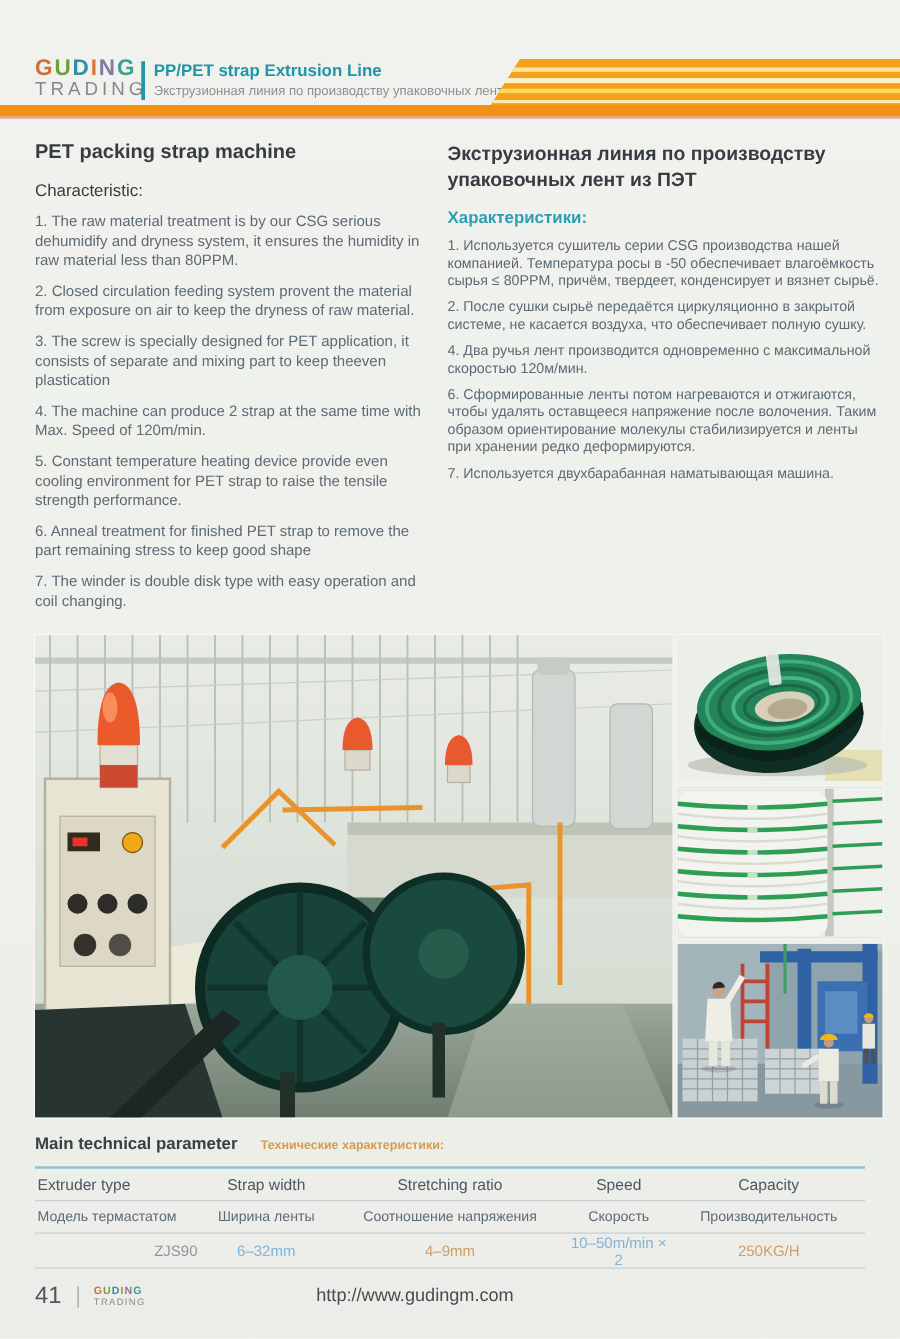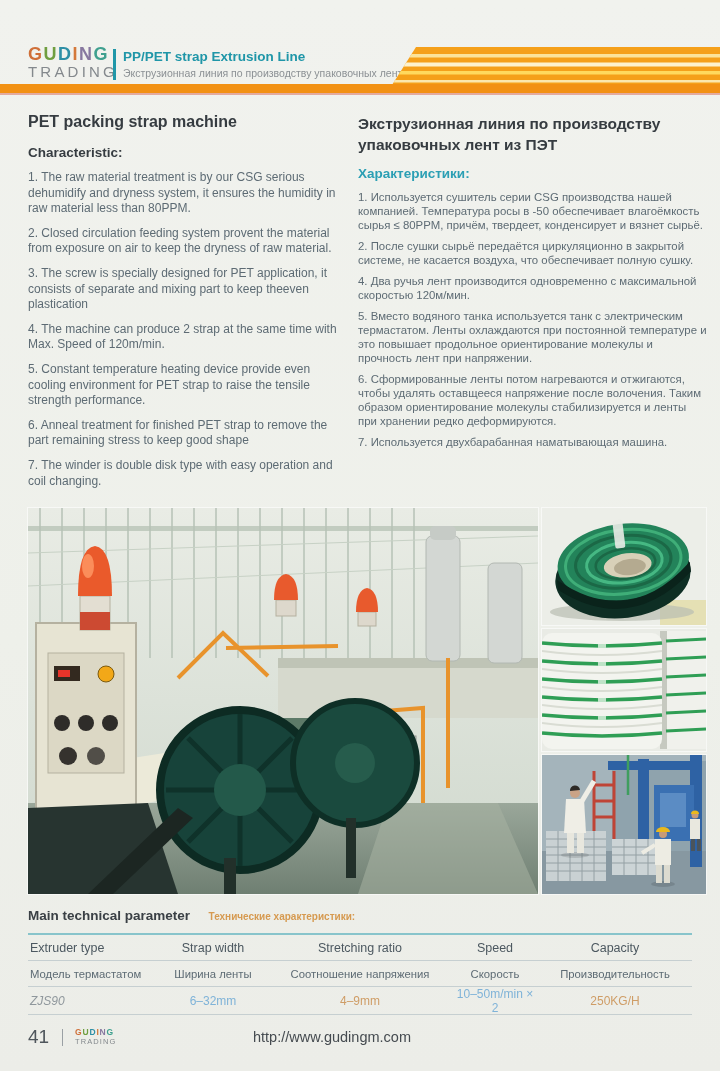--- a/index.html
+++ b/index.html
@@ -14,21 +14,21 @@
   .logo-divider{position:absolute;left:113px;top:49px;width:3px;height:31px;background:#2097a8;}
   .header-titles{position:absolute;left:123px;top:49px;}
   .ht-en{font-size:13.5px;font-weight:bold;color:#1f96a8;}
   .ht-ru{font-size:10.5px;color:#8b9094;margin-top:3px;}
   .stripes{position:absolute;right:0;top:47px;width:330px;height:38px;}
   .orange-bar{position:absolute;left:0;top:84px;width:720px;height:9px;background:#f29114;box-shadow:0 2px 0 rgba(210,85,65,.45);}
 
   
   .col-left{position:absolute;left:28px;top:113px;width:318px;}
   .col-left .ttl{font-size:16px;font-weight:bold;color:#363c41;margin:0 0 14px;}
-  .col-left .sub{font-size:13.5px;font-weight:bold;color:#363c41;margin:0 0 10px;}
+  .col-left .sub{font-size:13.5px;font-weight:normal;color:#363c41;margin:0 0 10px;}
   .col-left p{font-size:12px;line-height:15.6px;color:#5d6b74;margin:0 0 9px;}
   .col-right{position:absolute;left:358px;top:113px;width:350px;}
   .col-right .ttl{font-size:15.5px;font-weight:bold;color:#363c41;line-height:21px;margin:0 0 11px;}
   .col-right .sub{font-size:13.5px;font-weight:bold;color:#2b9fb4;margin:0 0 9px;}
   .col-right p{font-size:11.4px;line-height:14px;color:#5d6b74;margin:0 0 7px;}
 
   
   .photo{position:absolute;background:#dfe2db;box-shadow:0 0 0 1px rgba(255,255,255,.55);}
   .photo svg{display:block;}
   #photo-main{left:28px;top:508px;width:510px;height:386px;}
@@ -41,21 +41,21 @@
   .tech-title{margin-bottom:9px;}
   .tt-en{font-size:13.5px;font-weight:bold;color:#3a4045;}
   .tt-ru{font-size:10px;font-weight:bold;color:#d69a50;margin-left:14px;}
   .prow{display:grid;grid-template-columns:130px 110px 184px 86px 154px;align-items:center;border-bottom:1px solid #c6cfd1;}
   .prow.first{border-top:2px solid #88c4cb;}
   .row-en{height:25px;font-size:12.5px;color:#4c5860;}
   .row-ru{height:25px;font-size:11.3px;color:#5d6b74;}
   .row-data{height:27px;font-size:12px;}
   .cell{text-align:center;}
   .cell.cfirst{text-align:left;padding-left:2px;}
-  .row-data .cell.cfirst{text-align:left;color:#8f979c;font-style:italic;}
+  .row-data .cell.cfirst{text-align:right;color:#8f979c;}
   .v-blue{color:#7fb3d8}.v-tan{color:#cf9d66}
 
   
   .footer{position:absolute;left:28px;top:1026px;width:664px;height:34px;}
   .page-num{font-size:19px;color:#4f565c;vertical-align:middle;}
   .foot-sep{display:inline-block;width:1px;height:17px;background:#9aa0a4;margin:0 8px;vertical-align:middle;}
   .foot-logo{display:inline-block;vertical-align:middle;}
   .fl-top{font-size:8.5px;font-weight:bold;letter-spacing:.8px;line-height:9px;}
   .fl-bottom{font-size:7.5px;color:#84898d;letter-spacing:1.1px;line-height:9px;}
   .site-url{position:absolute;left:225px;top:3px;font-size:14.5px;color:#454b50;}
@@ -105,21 +105,20 @@
     <p>6. Anneal treatment for finished PET strap to remove the part remaining stress to keep good shape</p>
     <p>7. The winder is double disk type with easy operation and coil changing.</p>
   </div>
 
   <div class="col-right">
     <div class="ttl">Экструзионная линия по производству упаковочных лент из ПЭТ</div>
     <div class="sub">Характеристики:</div>
     <p>1. Используется сушитель серии CSG производства нашей компанией. Температура росы в -50 обеспечивает влагоёмкость сырья ≤ 80PPM, причём, твердеет, конденсирует и вязнет сырьё.</p>
     <p>2. После сушки сырьё передаётся циркуляционно в закрытой системе, не касается воздуха, что обеспечивает полную сушку.</p>
     <p>4. Два ручья лент производится одновременно с максимальной скоростью 120м/мин.</p>
-    <p>5. Вместо водяного танка используется танк с электрическим термастатом. Ленты охлаждаются при постоянной температуре и это повышает продольное ориентирование молекулы и прочность лент при напряжении.</p>
     <p>6. Сформированные ленты потом нагреваются и отжигаются, чтобы удалять оставщееся напряжение после волочения. Таким образом ориентирование молекулы стабилизируется и ленты при хранении редко деформируются.</p>
     <p>7. Используется двухбарабанная наматывающая машина.</p>
   </div>
 
   <div class="photo" id="photo-main">
     <svg width="510" height="386" viewBox="0 0 510 386">
       <defs>
         <linearGradient id="bgG" x1="0" y1="0" x2="0" y2="1">
             <stop offset="0" stop-color="#e9ece5"></stop>
             <stop offset="1" stop-color="#cfd8cd"></stop>

